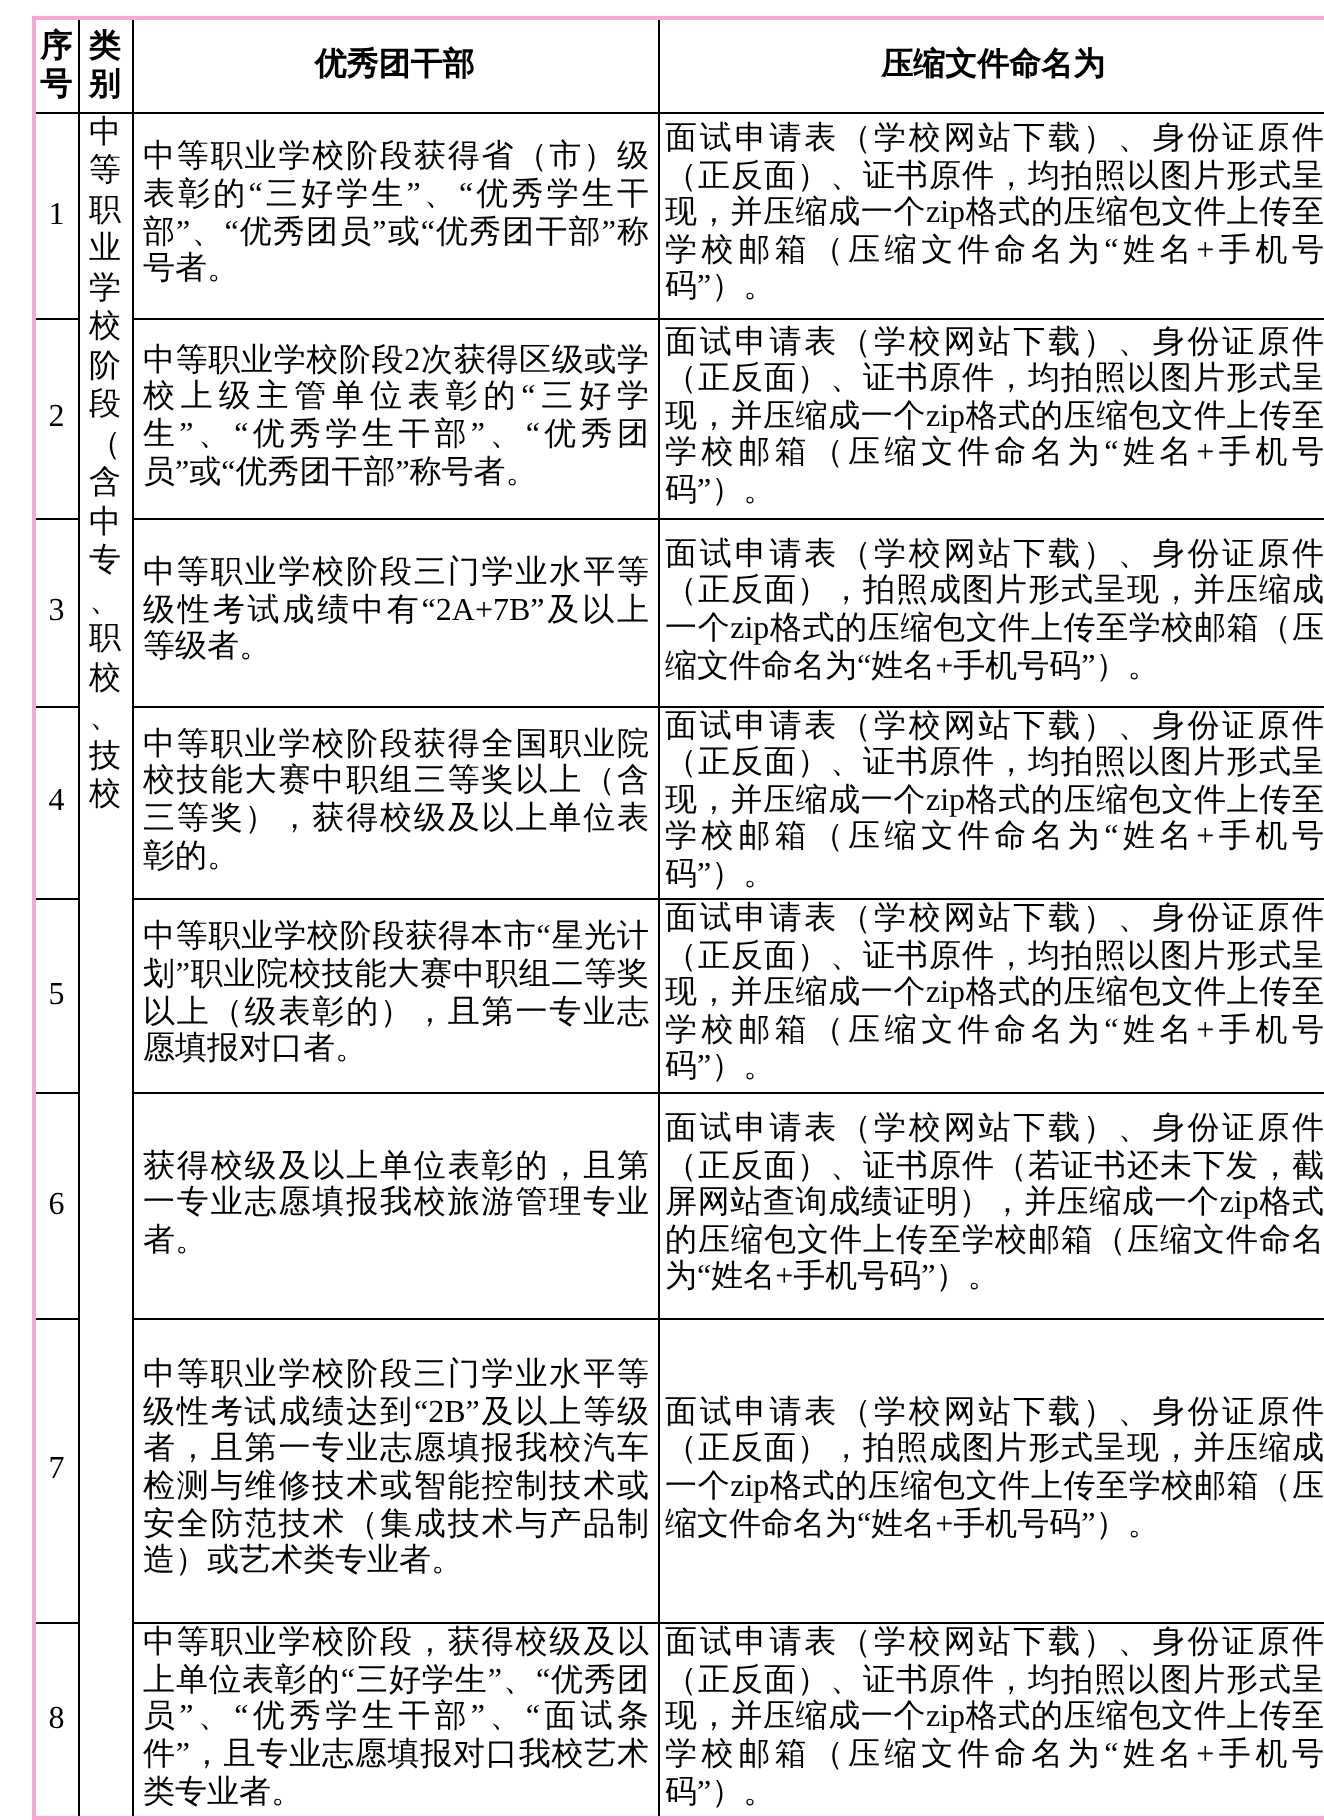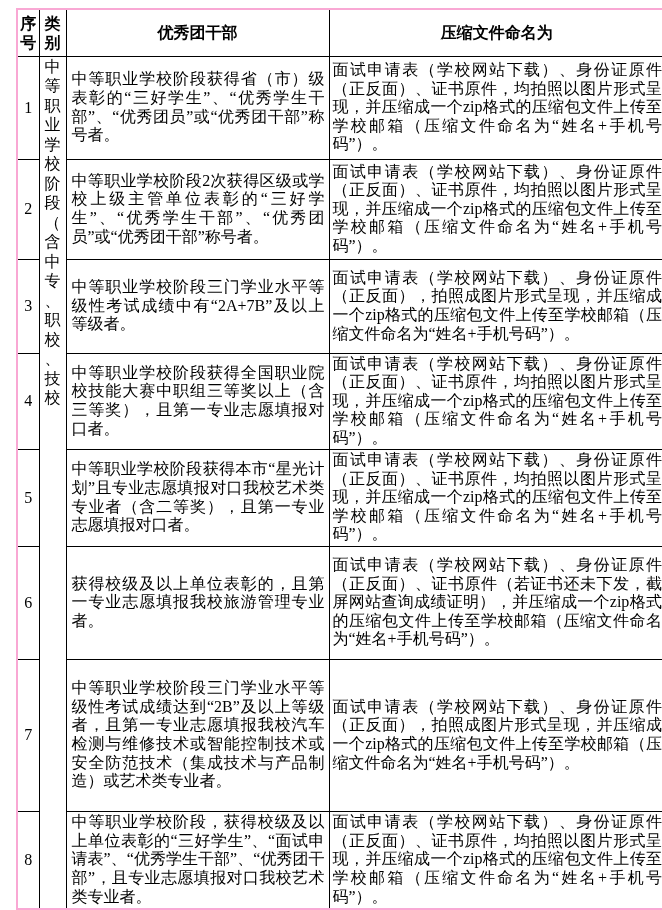--- a/index.html
+++ b/index.html
@@ -106,42 +106,42 @@
       </tr>
 
       <tr class="r3">
         <td class="num">3</td>
         <td class="cond">中等职业学校阶段三门学业水平等级性考试成绩中有“2A+7B”及以上等级者。</td>
         <td class="req">面试申请表（学校网站下载）、身份证原件（正反面），拍照成图片形式呈现，并压缩成一个zip格式的压缩包文件上传至学校邮箱（压缩文件命名为“姓名+手机号码”）。</td>
       </tr>
 
       <tr class="r4">
         <td class="num">4</td>
-        <td class="cond">中等职业学校阶段获得全国职业院校技能大赛中职组三等奖以上（含三等奖），且第一专业志愿填报对口者。</td>
+        <td class="cond">中等职业学校阶段获得全国职业院校技能大赛中职组三等奖以上（含三等奖），获得校级及以上单位表彰的。</td>
         <td class="req">面试申请表（学校网站下载）、身份证原件（正反面）、证书原件，均拍照以图片形式呈现，并压缩成一个zip格式的压缩包文件上传至学校邮箱（压缩文件命名为“姓名+手机号码”）。</td>
       </tr>
 
       <tr class="r5">
         <td class="num">5</td>
-        <td class="cond">中等职业学校阶段获得本市“星光计划”且专业志愿填报对口我校艺术类专业者（含二等奖），且第一专业志愿填报对口者。</td>
+        <td class="cond">中等职业学校阶段获得本市“星光计划”职业院校技能大赛中职组二等奖以上（级表彰的），且第一专业志愿填报对口者。</td>
         <td class="req">面试申请表（学校网站下载）、身份证原件（正反面）、证书原件，均拍照以图片形式呈现，并压缩成一个zip格式的压缩包文件上传至学校邮箱（压缩文件命名为“姓名+手机号码”）。</td>
       </tr>
 
       <tr class="r6">
         <td class="num">6</td>
         <td class="cond">获得校级及以上单位表彰的，且第一专业志愿填报我校旅游管理专业者。</td>
         <td class="req">面试申请表（学校网站下载）、身份证原件（正反面）、证书原件（若证书还未下发，截屏网站查询成绩证明），并压缩成一个zip格式的压缩包文件上传至学校邮箱（压缩文件命名为“姓名+手机号码”）。</td>
       </tr>
 
       <tr class="r7">
         <td class="num">7</td>
         <td class="cond">中等职业学校阶段三门学业水平等级性考试成绩达到“2B”及以上等级者，且第一专业志愿填报我校汽车检测与维修技术或智能控制技术或安全防范技术（集成技术与产品制造）或艺术类专业者。</td>
         <td class="req">面试申请表（学校网站下载）、身份证原件（正反面），拍照成图片形式呈现，并压缩成一个zip格式的压缩包文件上传至学校邮箱（压缩文件命名为“姓名+手机号码”）。</td>
       </tr>
 
       <tr class="r8">
         <td class="num">8</td>
-        <td class="cond">中等职业学校阶段，获得校级及以上单位表彰的“三好学生”、“面试申请表”、“优秀学生干部”、“优秀团干部”，且专业志愿填报对口我校艺术类专业者。</td>
+        <td class="cond">中等职业学校阶段，获得校级及以上单位表彰的“三好学生”、“优秀团员”、“优秀学生干部”、“面试条件”，且专业志愿填报对口我校艺术类专业者。</td>
         <td class="req">面试申请表（学校网站下载）、身份证原件（正反面）、证书原件，均拍照以图片形式呈现，并压缩成一个zip格式的压缩包文件上传至学校邮箱（压缩文件命名为“姓名+手机号码”）。</td>
       </tr>
     </tbody>
   </table>
 </div>
 
 </body></html>

